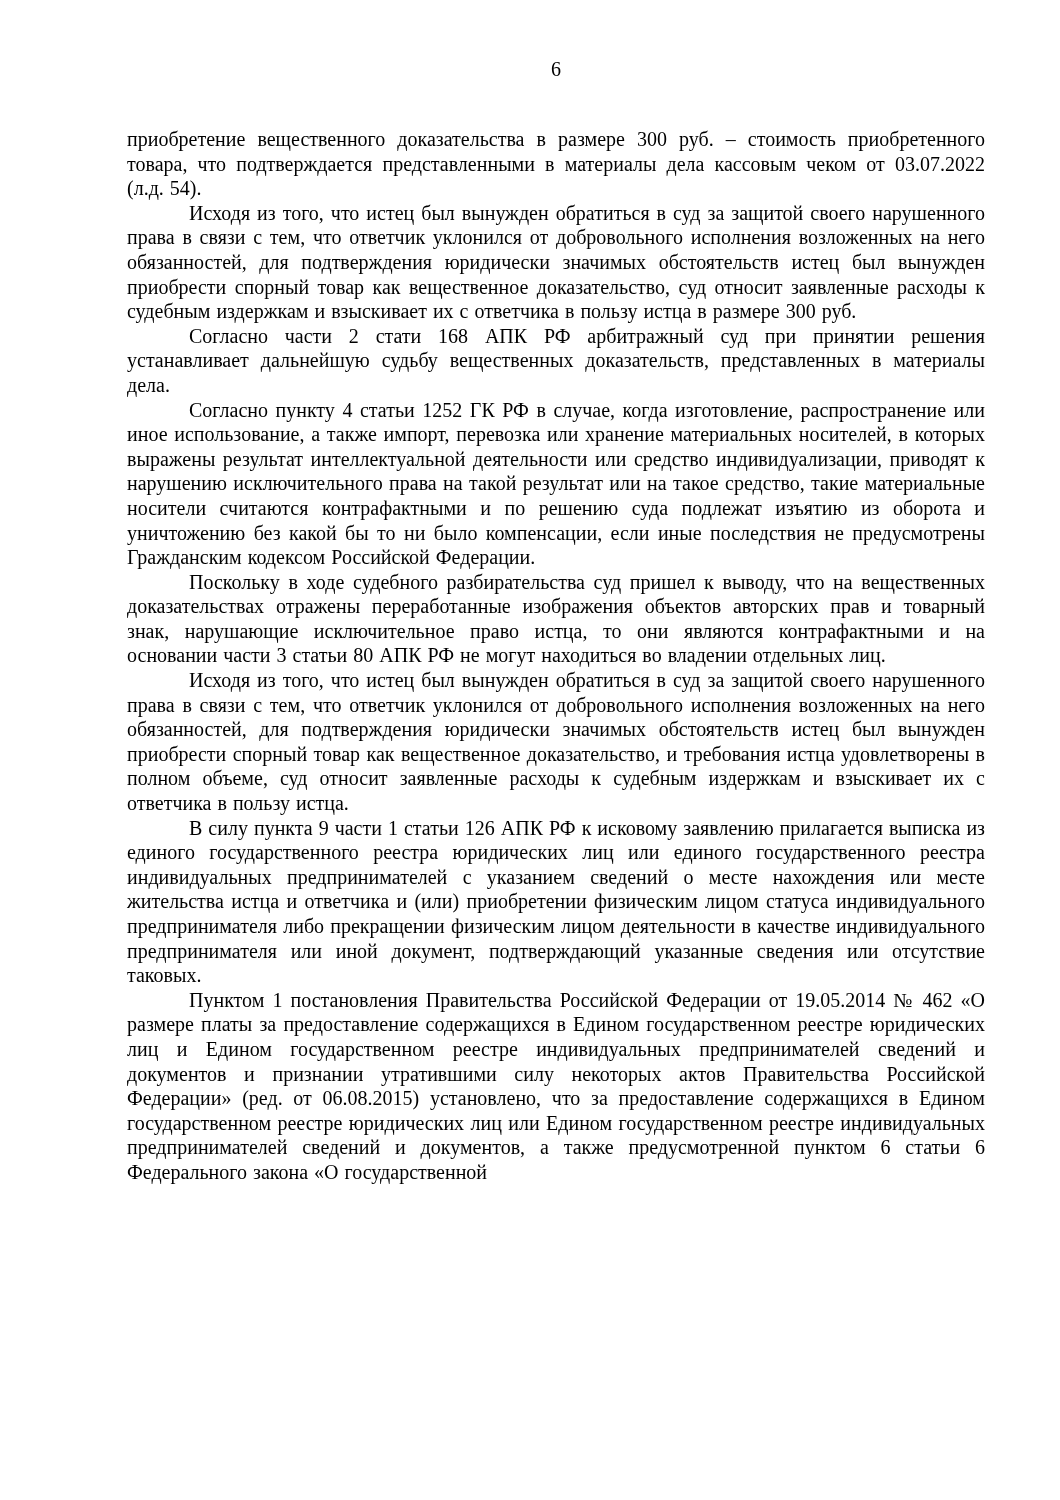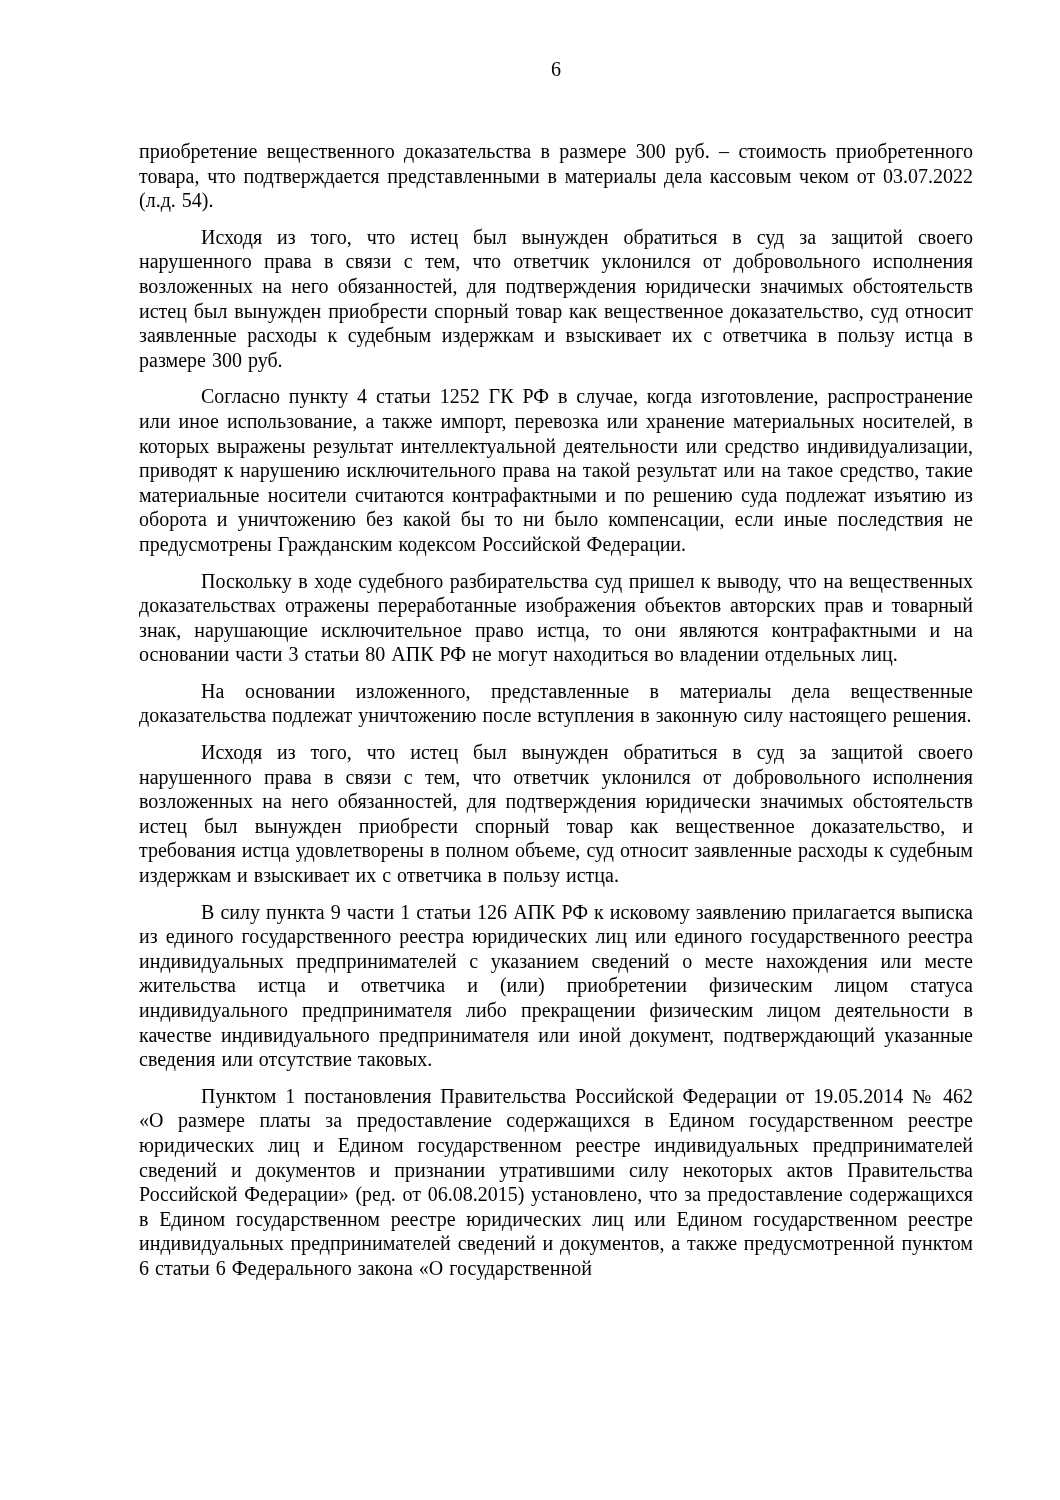--- a/index.html
+++ b/index.html
@@ -34,37 +34,37 @@
     top: 127px;
     left: 127px;
     width: 858px;
     font-size: 20px;
     line-height: 24.6px;
     text-align: justify;
     hyphens: none;
     word-spacing: 1px;
   }
   .para {
-    margin: 12px;
+    margin: 0;
     padding: 0;
     text-indent: 62px;
   }
   .para.no-indent {
     text-indent: 0;
   }
 </style>
 </head>
 <body>
 
 <div class="page">
   <div class="page-number">6</div>
 
   <div class="text-body" id="doc-body">
       <p class="para no-indent">приобретение вещественного доказательства в размере 300 руб. – стоимость приобретенного товара, что подтверждается представленными в материалы дела кассовым чеком от 03.07.2022 (л.д. 54).</p>
       <p class="para">Исходя из того, что истец был вынужден обратиться в суд за защитой своего нарушенного права в связи с тем, что ответчик уклонился от добровольного исполнения возложенных на него обязанностей, для подтверждения юридически значимых обстоятельств истец был вынужден приобрести спорный товар как вещественное доказательство, суд относит заявленные расходы к судебным издержкам и взыскивает их с ответчика в пользу истца в размере 300 руб.</p>
+      <p class="para">Согласно части 2 стати 168 АПК РФ арбитражный суд при принятии решения устанавливает дальнейшую судьбу вещественных доказательств, представленных в материалы дела.</p>
       <p class="para">Согласно пункту 4 статьи 1252 ГК РФ в случае, когда изготовление, распространение или иное использование, а также импорт, перевозка или хранение материальных носителей, в которых выражены результат интеллектуальной деятельности или средство индивидуализации, приводят к нарушению исключительного права на такой результат или на такое средство, такие материальные носители считаются контрафактными и по решению суда подлежат изъятию из оборота и уничтожению без какой бы то ни было компенсации, если иные последствия не предусмотрены Гражданским кодексом Российской Федерации.</p>
       <p class="para">Поскольку в ходе судебного разбирательства суд пришел к выводу, что на вещественных доказательствах отражены переработанные изображения объектов авторских прав и товарный знак, нарушающие исключительное право истца, то они являются контрафактными и на основании части 3 статьи 80 АПК РФ не могут находиться во владении отдельных лиц.</p>
-      <p class="para">На основании изложенного, представленные в материалы дела вещественные доказательства подлежат уничтожению после вступления в законную силу настоящего решения.</p>
       <p class="para">Исходя из того, что истец был вынужден обратиться в суд за защитой своего нарушенного права в связи с тем, что ответчик уклонился от добровольного исполнения возложенных на него обязанностей, для подтверждения юридически значимых обстоятельств истец был вынужден приобрести спорный товар как вещественное доказательство, и требования истца удовлетворены в полном объеме, суд относит заявленные расходы к судебным издержкам и взыскивает их с ответчика в пользу истца.</p>
       <p class="para">В силу пункта 9 части 1 статьи 126 АПК РФ к исковому заявлению прилагается выписка из единого государственного реестра юридических лиц или единого государственного реестра индивидуальных предпринимателей с указанием сведений о месте нахождения или месте жительства истца и ответчика и (или) приобретении физическим лицом статуса индивидуального предпринимателя либо прекращении физическим лицом деятельности в качестве индивидуального предпринимателя или иной документ, подтверждающий указанные сведения или отсутствие таковых.</p>
       <p class="para">Пунктом 1 постановления Правительства Российской Федерации от 19.05.2014 № 462 «О размере платы за предоставление содержащихся в Едином государственном реестре юридических лиц и Едином государственном реестре индивидуальных предпринимателей сведений и документов и признании утратившими силу некоторых актов Правительства Российской Федерации» (ред. от 06.08.2015) установлено, что за предоставление содержащихся в Едином государственном реестре юридических лиц или Едином государственном реестре индивидуальных предпринимателей сведений и документов, а также предусмотренной пунктом 6 статьи 6 Федерального закона «О государственной</p>
     </div>
 </div>
 
 </body></html>

